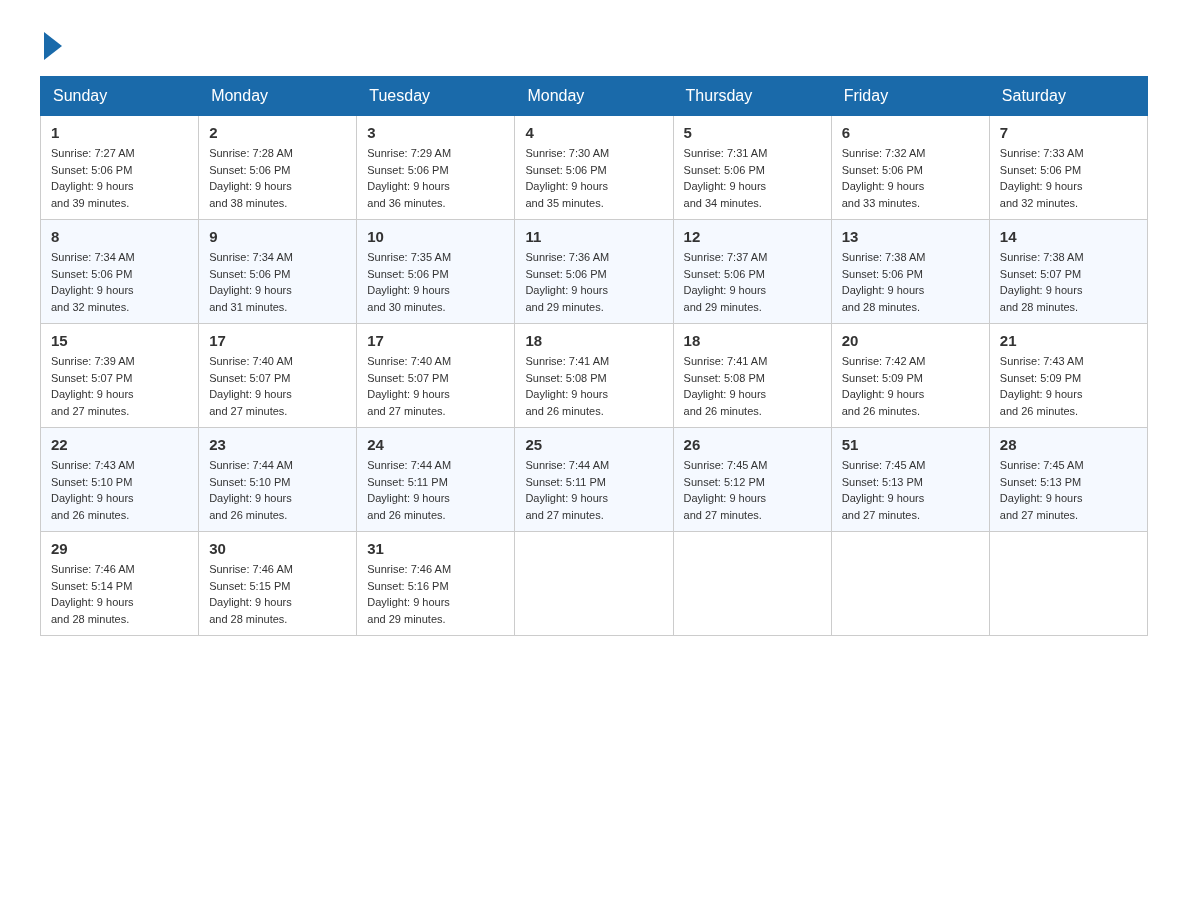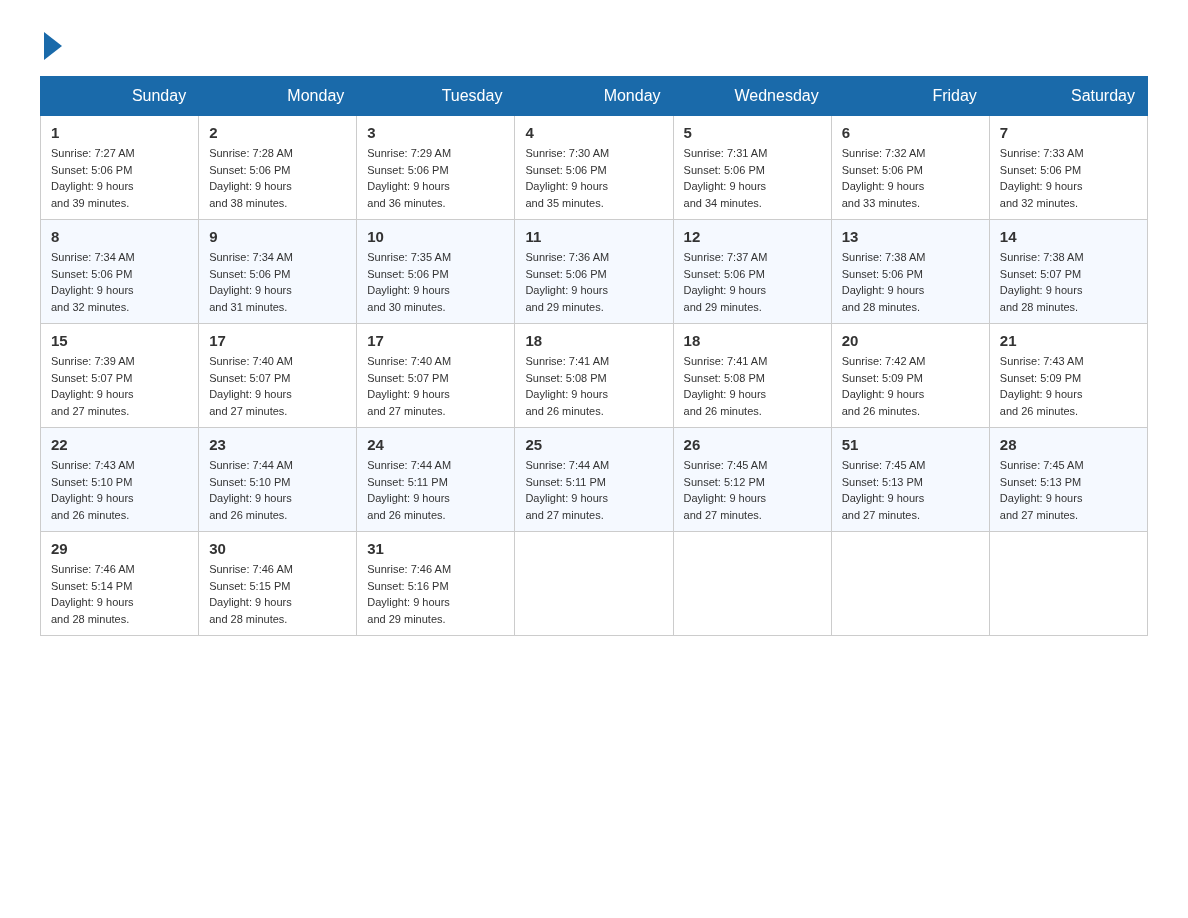--- a/index.html
+++ b/index.html
@@ -65,21 +65,21 @@
       width: 100%;
       border-collapse: collapse;
       table-layout: fixed;
     }
     thead tr th {
       background-color: #1a6aaa;
       color: #fff;
       font-size: 16px;
       font-weight: normal;
       padding: 10px 12px;
-      text-align: right;
+      text-align: left;
       border: 1px solid #1a6aaa;
     }
     tbody tr td {
       vertical-align: top;
       padding: 8px 10px;
       border: 1px solid #ccc;
       font-size: 13.5px;
       color: #333;
       min-height: 90px;
     }
@@ -121,21 +121,21 @@
   </div>
 </div>
 
 <table>
   <thead>
     <tr>
     <th>Sunday</th>
         <th>Monday</th>
         <th>Tuesday</th>
         <th>Monday</th>
-        <th>Wednesday</th>
+        <th>Thursday</th>
         <th>Friday</th>
         <th>Saturday</th>
       </tr>
   </thead>
   <tbody>
   <tr>
         <td>
         <span class="day-number">1</span>
         <div class="day-info">
           Sunrise: 7:27 AM<br>

